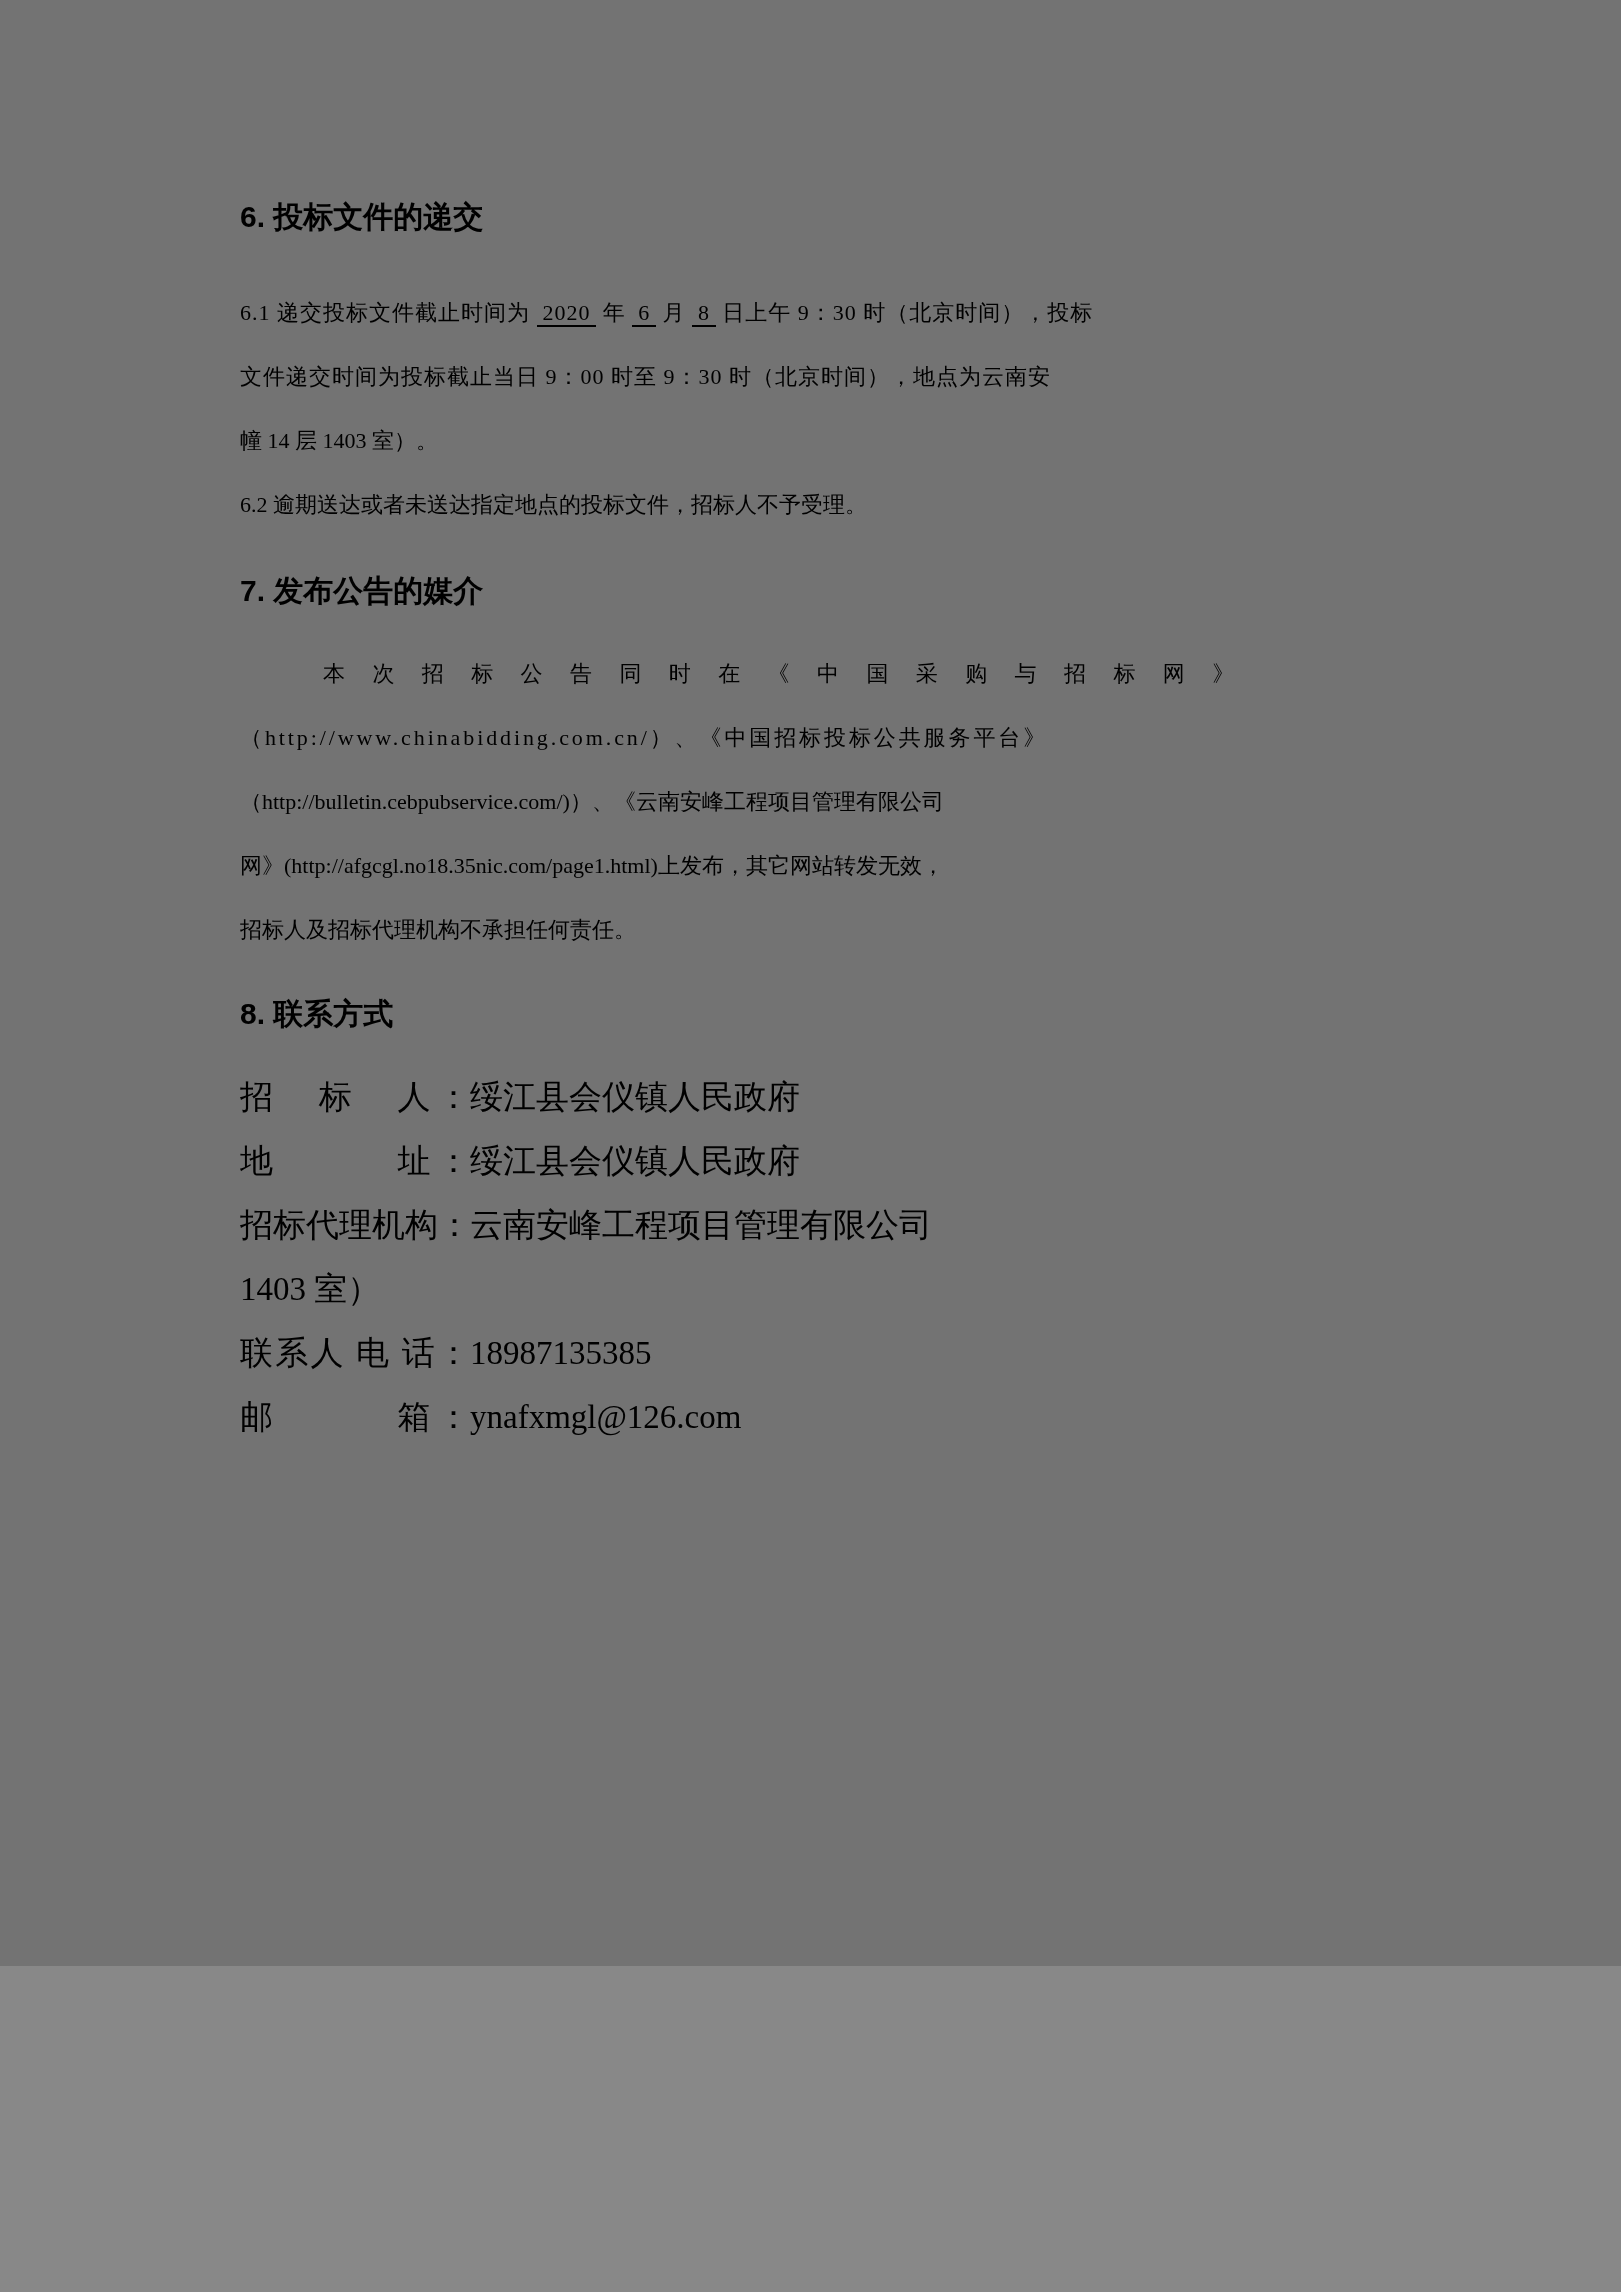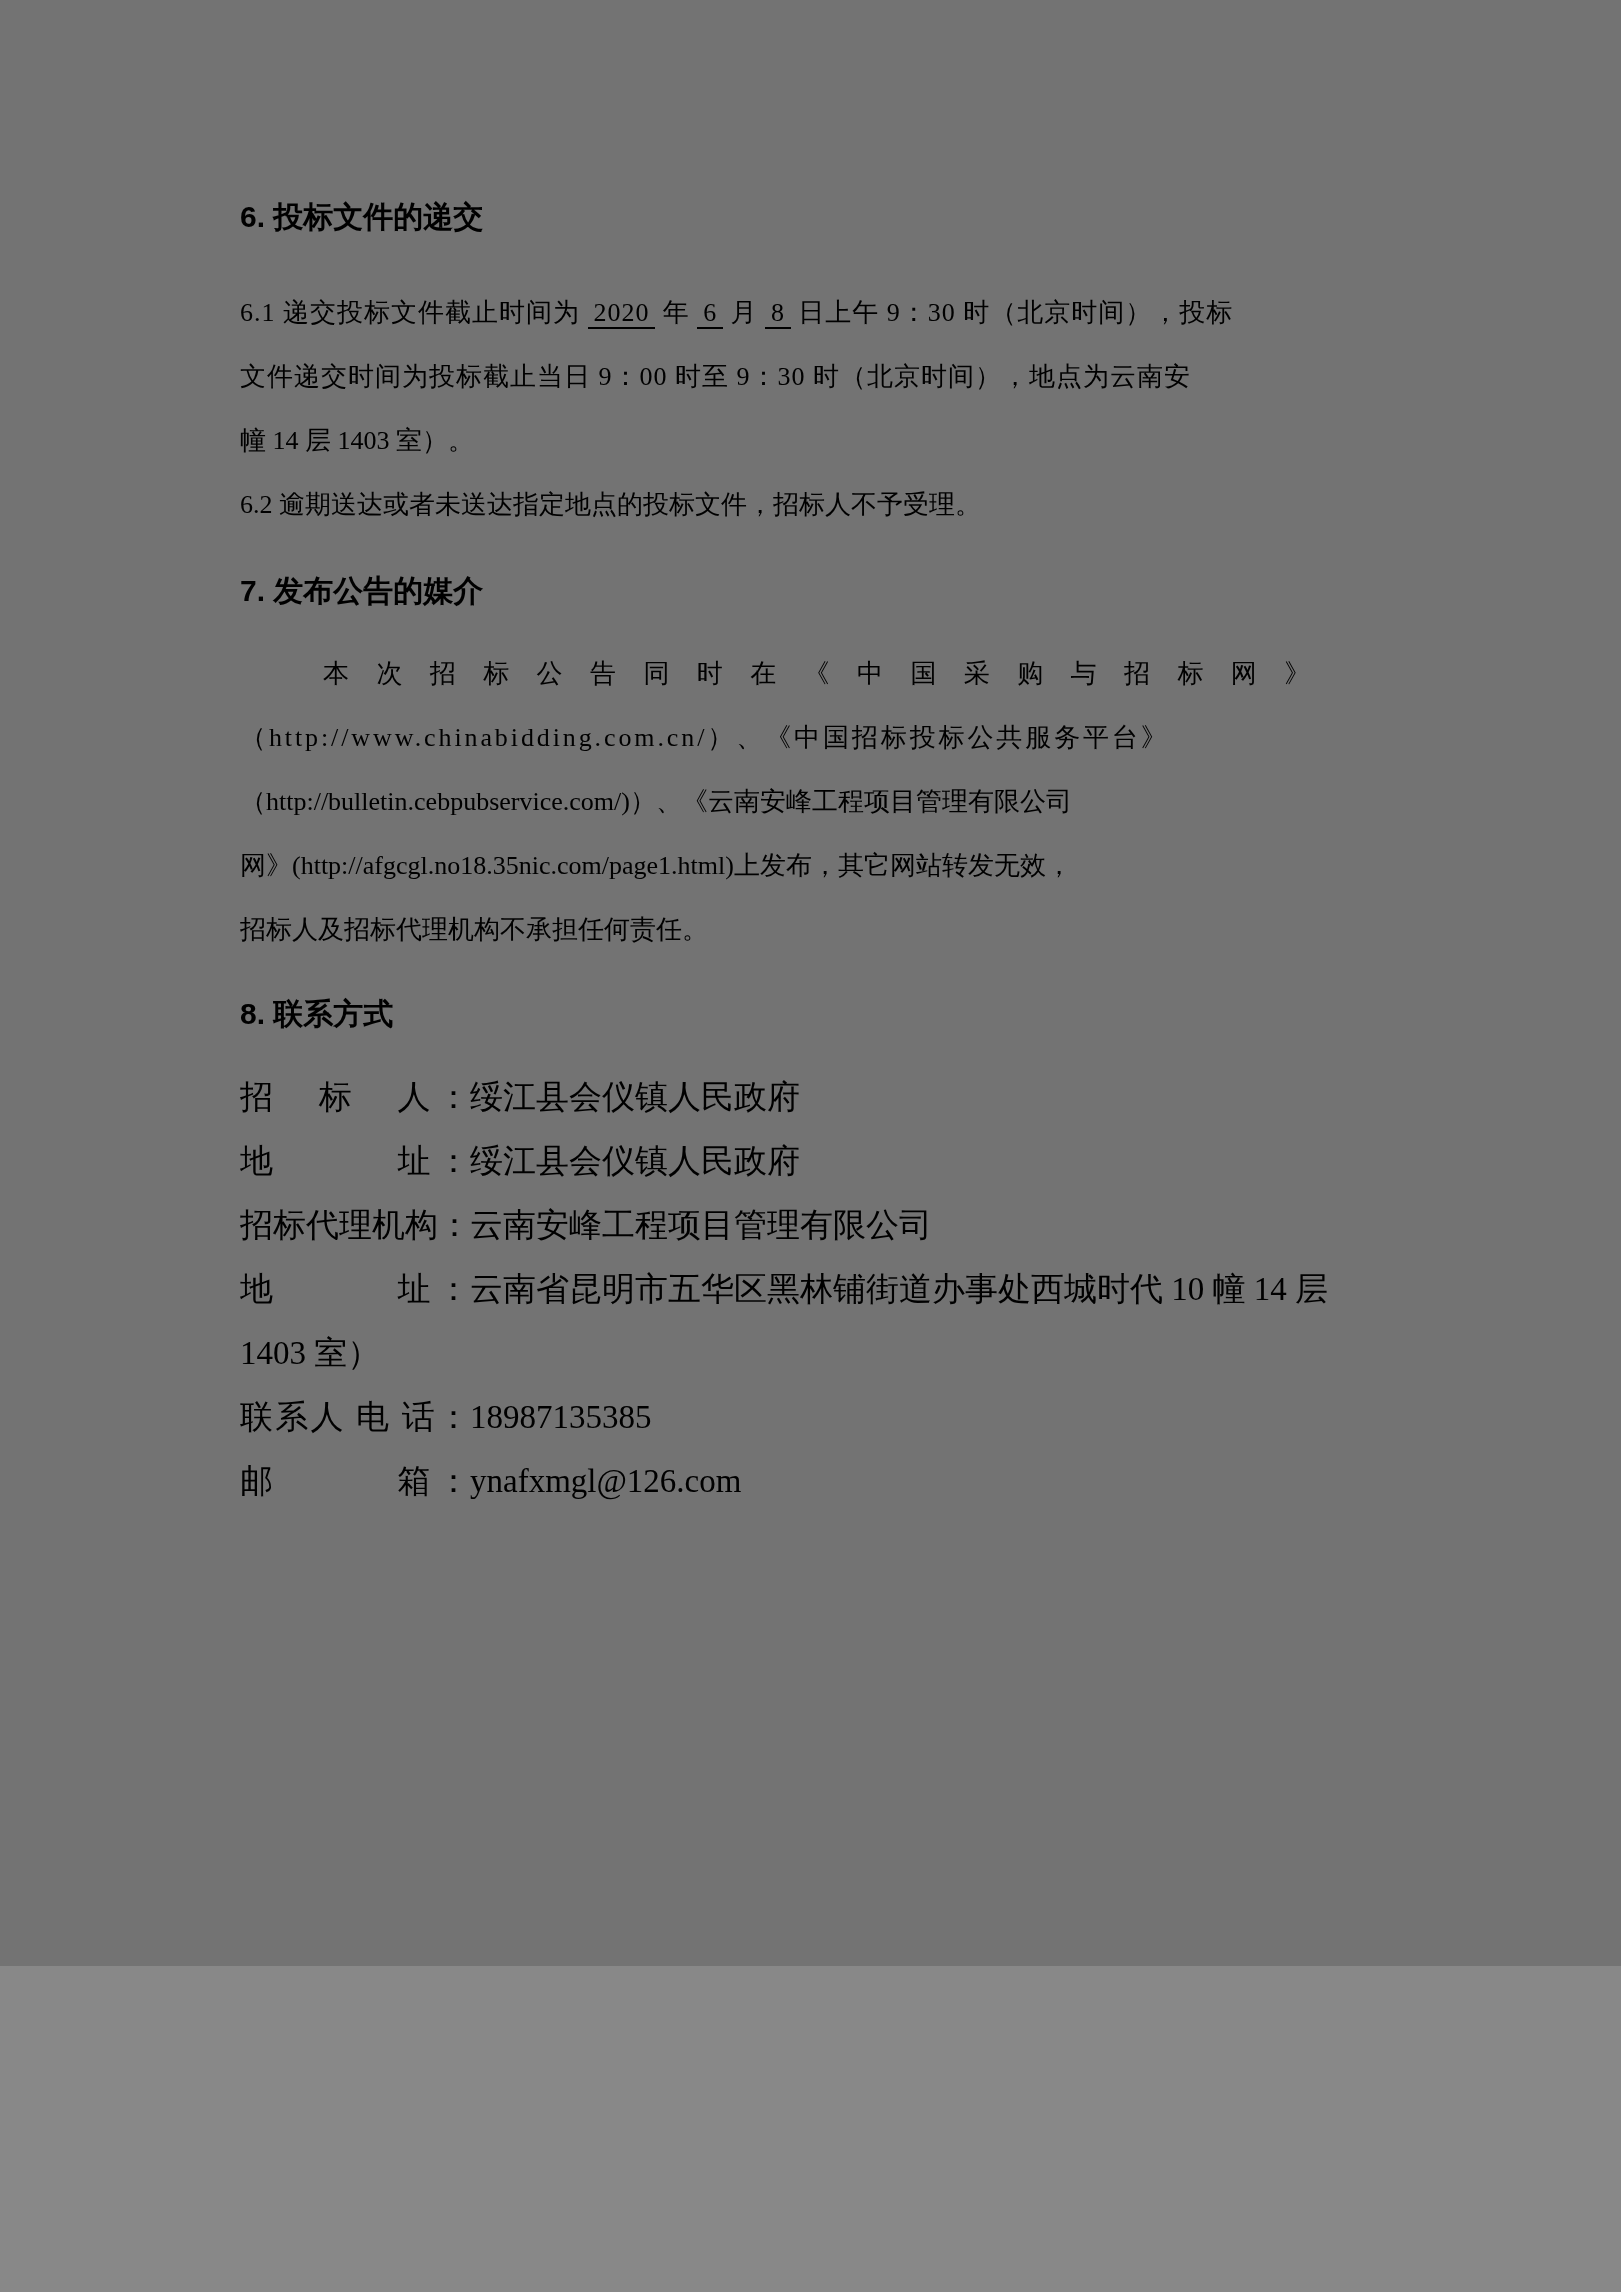--- a/index.html
+++ b/index.html
@@ -26,21 +26,21 @@
     margin:0;
     white-space:nowrap;
   }
   .h6{margin-top:194px;}
   .h7{margin-top:31px;}
   .h8{margin-top:29px;}
   .para{margin:0;}
   .p61{margin-top:42px;}
   .p7{margin-top:29px;}
   .line{
-    font-size:26px;
+    font-size:22px;
     line-height:64px;
     white-space:nowrap;
   }
   .ls1{letter-spacing:1px;}
   .ls2{letter-spacing:2px;}
   .ls3{letter-spacing:2.9px;}
   .indent-wide{padding-left:83px;letter-spacing:27.4px;}
   .u{
     border-bottom:2px solid #000;
     padding:0 5.9px;
@@ -86,21 +86,20 @@
       <div class="line">网》(http://afgcgl.no18.35nic.com/page1.html)上发布，其它网站转发无效，</div>
       <div class="line">招标人及招标代理机构不承担任何责任。</div>
     </div>
 
     <h2 class="heading h8">8. 联系方式</h2>
 
     <div class="contacts">
       <div class="crow"><span class="clabel">招　标　人：</span><span class="cvalue">绥江县会仪镇人民政府</span></div>
       <div class="crow"><span class="clabel">地　　　址：</span><span class="cvalue">绥江县会仪镇人民政府</span></div>
       <div class="crow"><span class="clabel">招标代理机构：</span><span class="cvalue">云南安峰工程项目管理有限公司</span></div>
-      <div class="crow"><span class="clabel">地　　　址：</span><span class="cvalue">云南省昆明市五华区黑林铺街道办事处西城时代 10 幢 14 层</span></div>
       <div class="crow"><span class="cvalue">1403 室）</span></div>
       <div class="crow"><span class="clabel">联系人 电 话：</span><span class="cvalue">18987135385</span></div>
       <div class="crow"><span class="clabel">邮　　　箱：</span><span class="cvalue">ynafxmgl@126.com</span></div>
     </div>
 
   </div>
 </div>
 
 
 </body></html>

